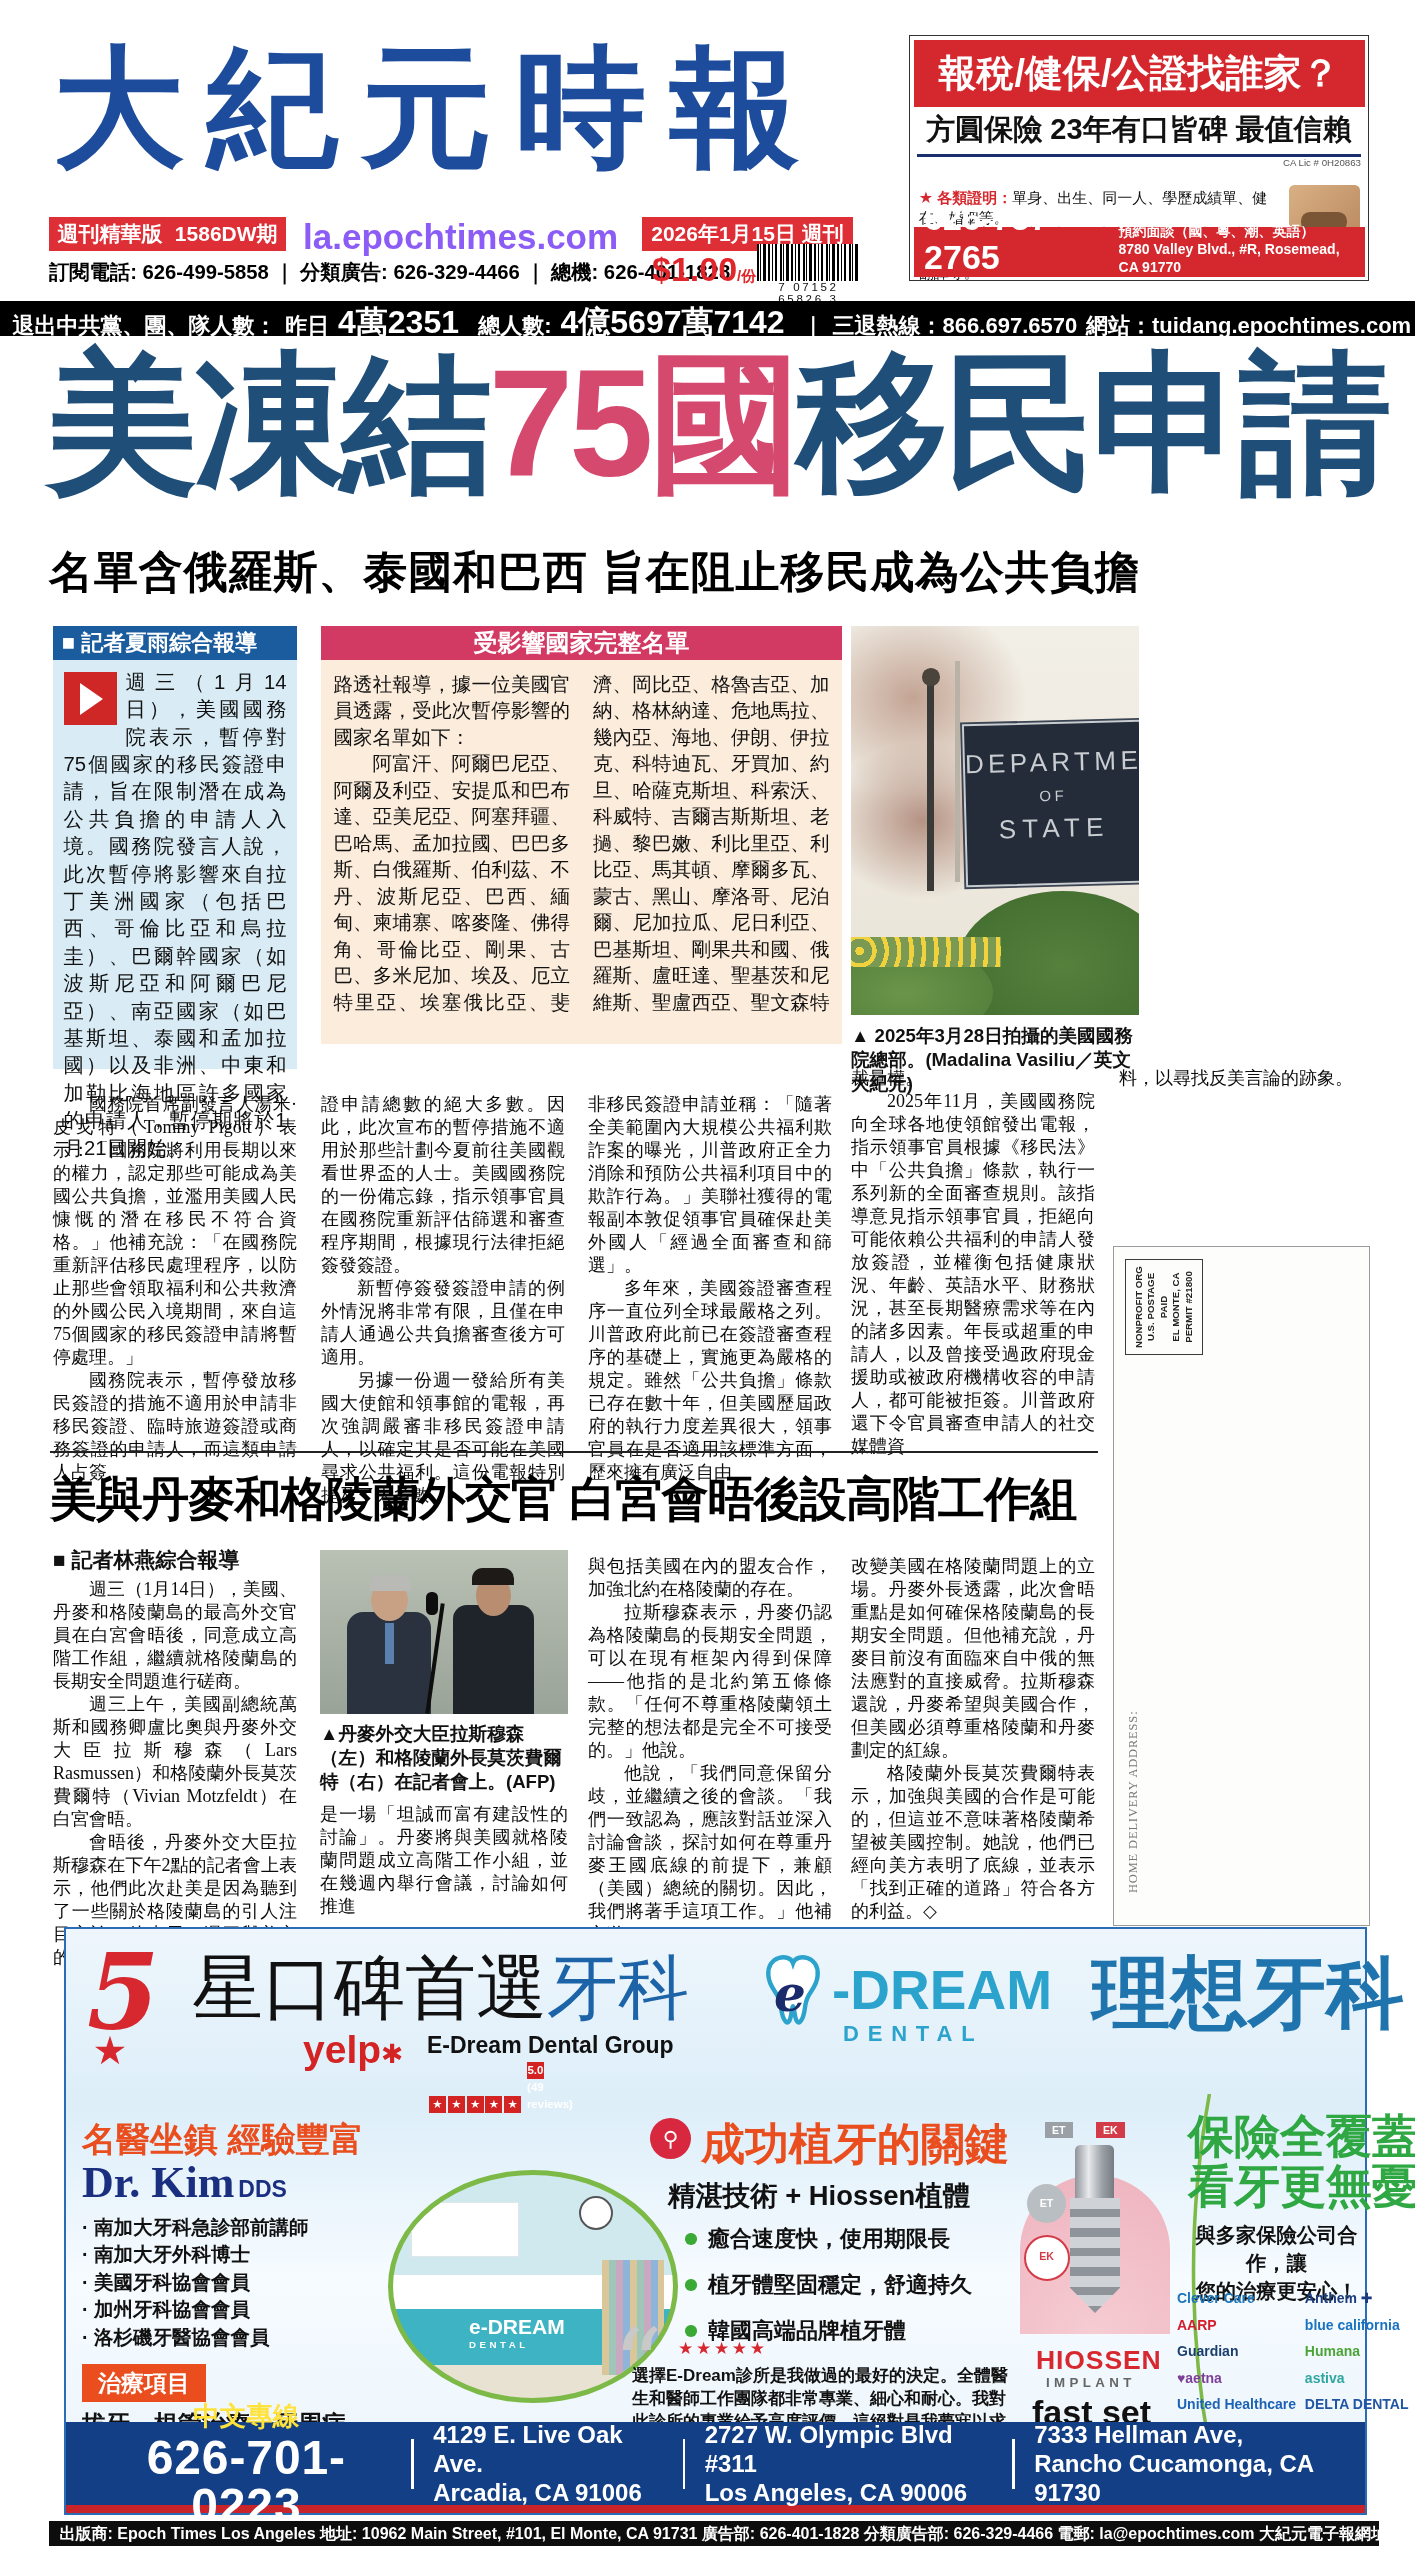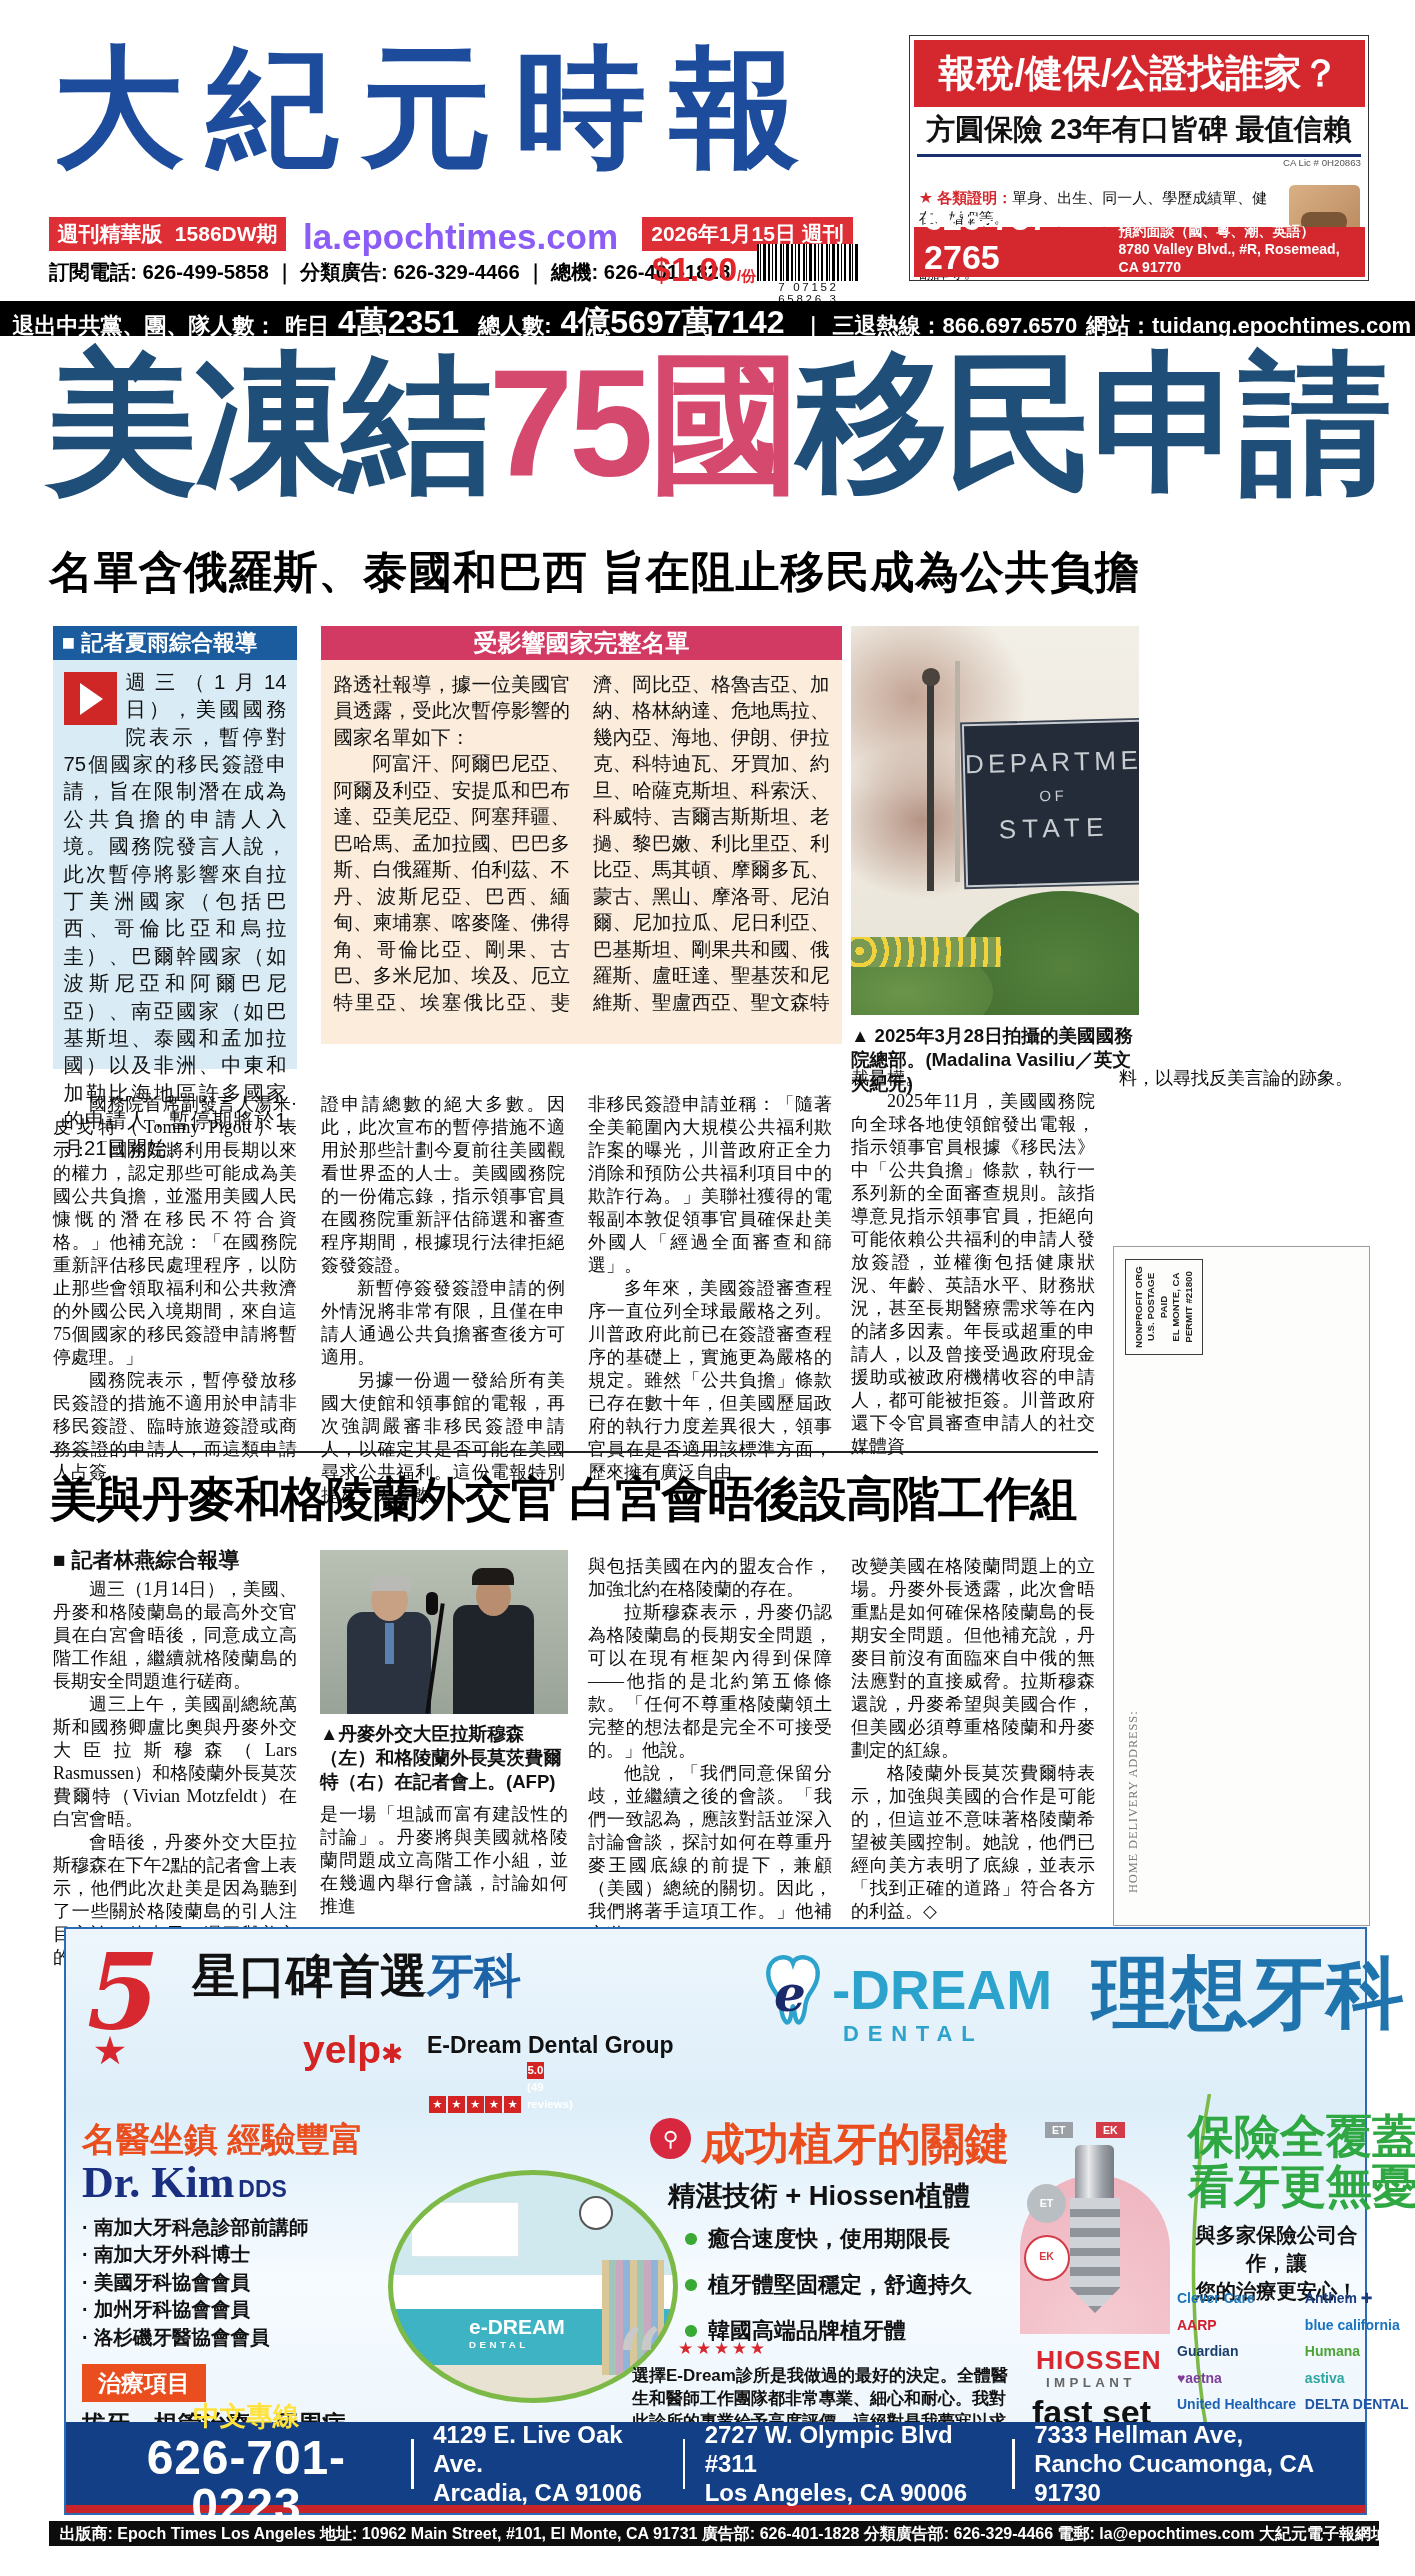--- a/index.html
+++ b/index.html
@@ -67,21 +67,21 @@
   .mailbox{border:0.9px solid #9c9c9c;background:#fdfdfc}
   .permit{border:1.8px solid #3c3c3c;overflow:visible}
   .permit .rot{position:absolute;left:50%;top:50%;width:92px;transform:translate(-50%,-50%) rotate(-90deg);
                text-align:center;font-size:9.7px;font-weight:bold;line-height:12.4px;color:#222}
   .homedel{transform-origin:0 0;transform:rotate(-90deg);font-family:"Liberation Serif",serif;
            font-size:12.4px;letter-spacing:0.9px;color:#777;white-space:nowrap}
   
   .dad{border:2.7px solid #2a6cb5;background:linear-gradient(#eef6fc,#ddeef9 30%,#f6fbff 60%,#eaf4fb)}
   .five{font-family:"DejaVu Serif",serif;font-style:italic;font-weight:900;font-size:104px;color:#d7282f;line-height:1}
   .fstar{color:#d7282f;font-size:39px}
-  .adh{font-weight:700;font-size:47px;line-height:1;white-space:nowrap}
+  .adh{font-weight:400;font-size:71px;line-height:1;white-space:nowrap}
   .adh .blue{color:#1c63a8}
   .yelp{color:#d32323;font-weight:900;font-size:39px}
   .yelpast{color:#d32323;font-size:26.5px}
   .grp{font-weight:900;font-size:23px}
   .ystars span{display:inline-block;width:17px;height:17px;background:#d32323;color:#fff;
                font-size:11.5px;line-height:17px;text-align:center;margin-right:1.8px}
   .yrate{font-size:13.3px;color:#333;font-weight:bold}
   .edream{color:#2ba3cc;font-weight:900;font-size:55px;line-height:1}
   .edental{color:#2ba3cc;font-weight:bold;font-size:22px;letter-spacing:8.8px}
   .brandcn{color:#1f74ae;font-weight:900;font-size:78px;line-height:1;white-space:nowrap}

